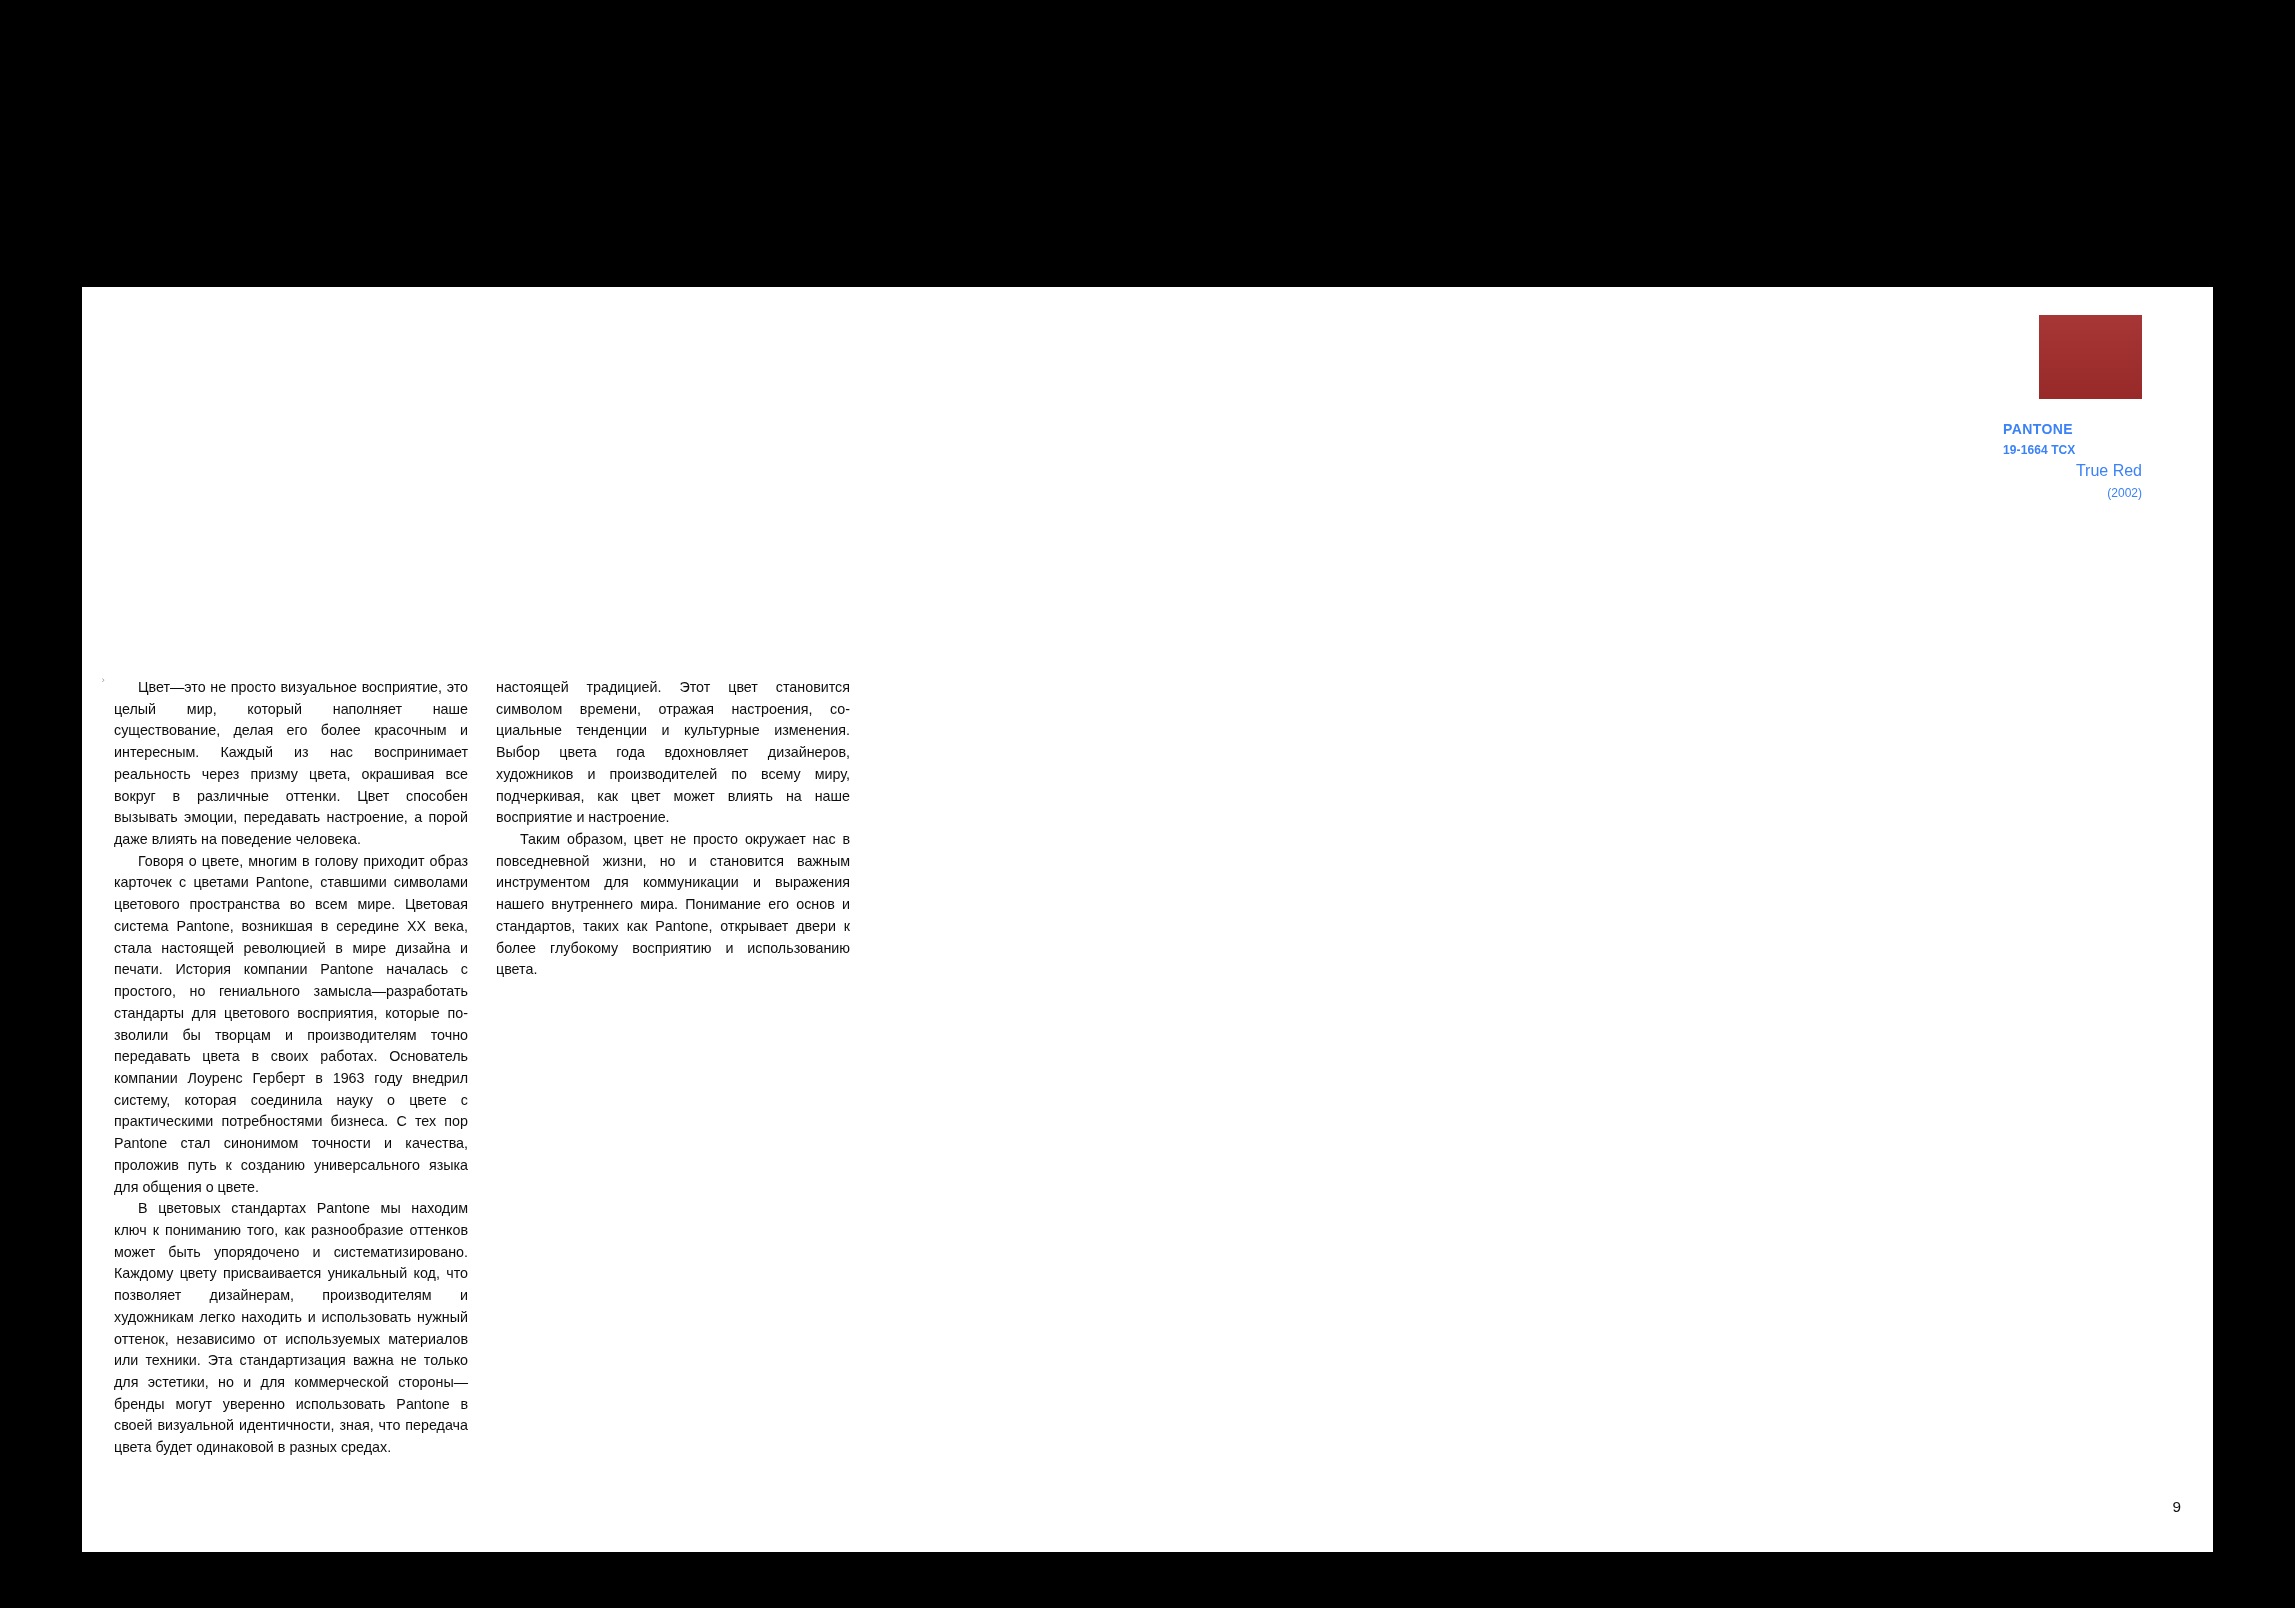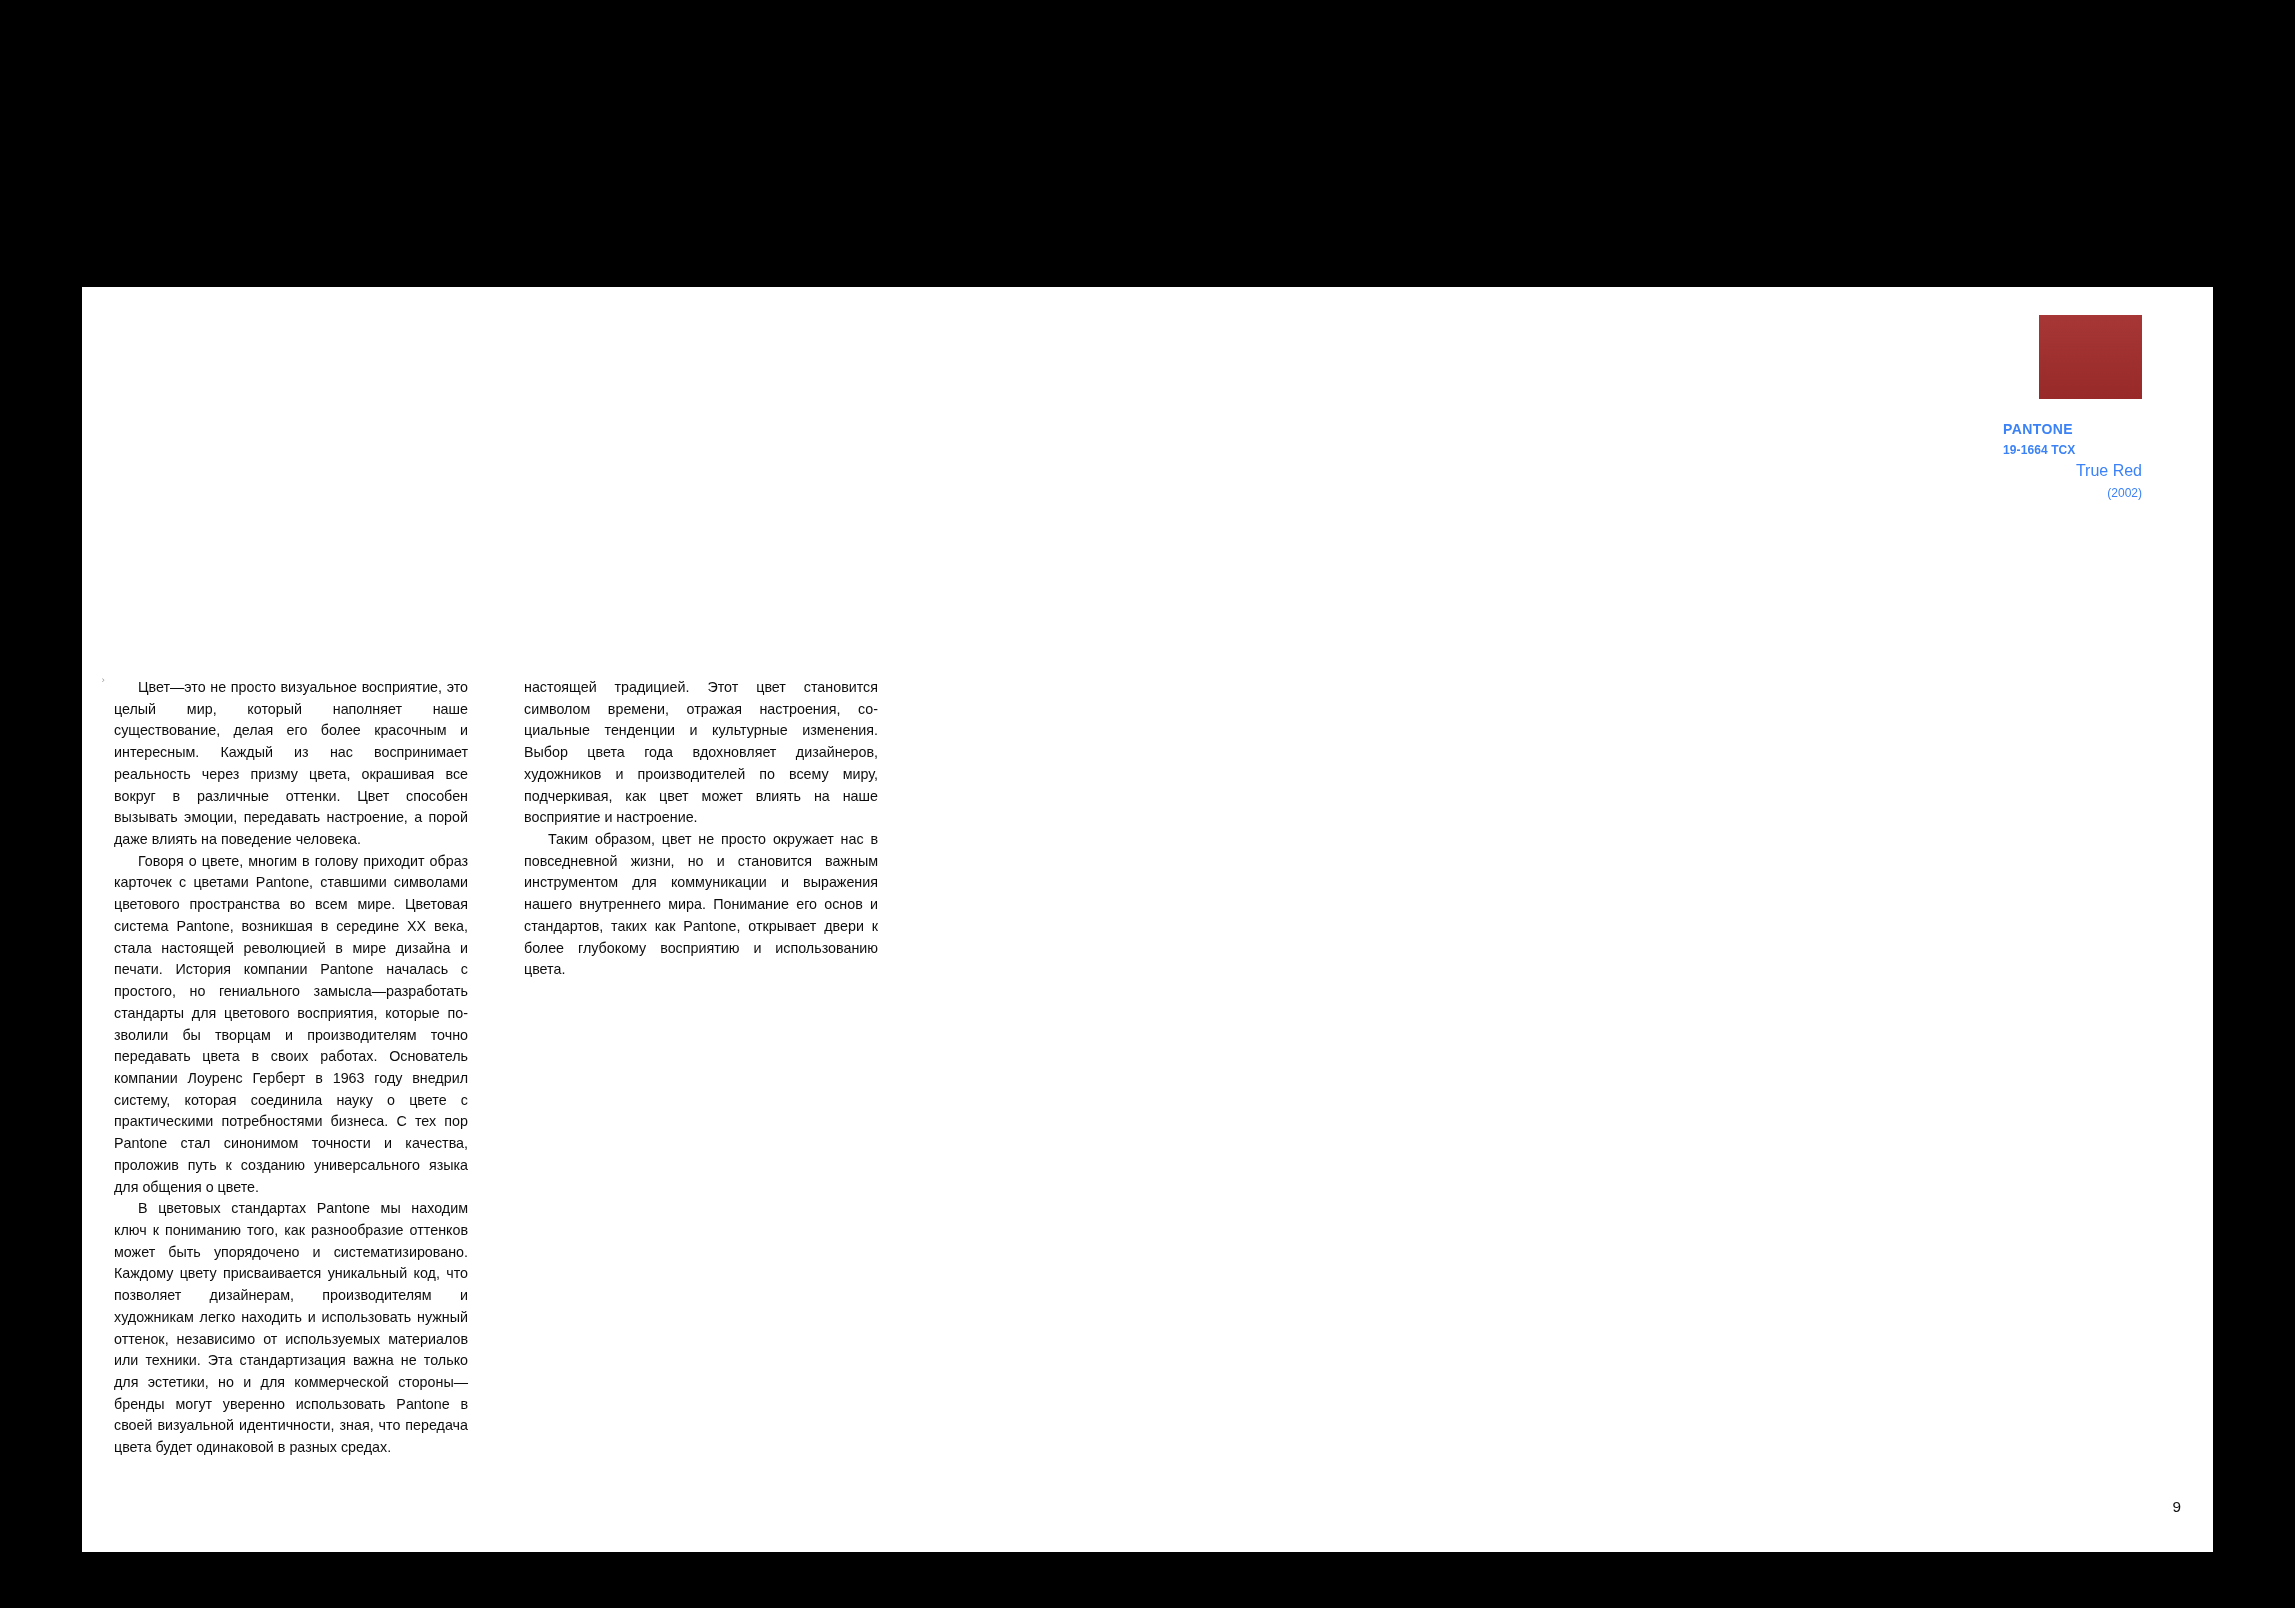--- a/index.html
+++ b/index.html
@@ -112,21 +112,21 @@
   .swatch-caption .code { font-weight: 700; font-size: 12px; letter-spacing:0.1px;}
   .swatch-caption .name { font-size: 16px; text-align: right; }
   .swatch-caption .year { font-size: 12px; text-align: right; }
 
   .columns {
     position: absolute;
     left: 32px;
     right: 67px;
     top: 390px;
     display: flex;
-    gap: 56px;
+    gap: 28px;
   }
   .col {
     width: 354px;
     font-size: 14.3px;
     line-height: 1.52;
     color: #0d0d0d;
     text-align: justify;
     hyphens: auto;
   }
   .col p { margin: 0; }

